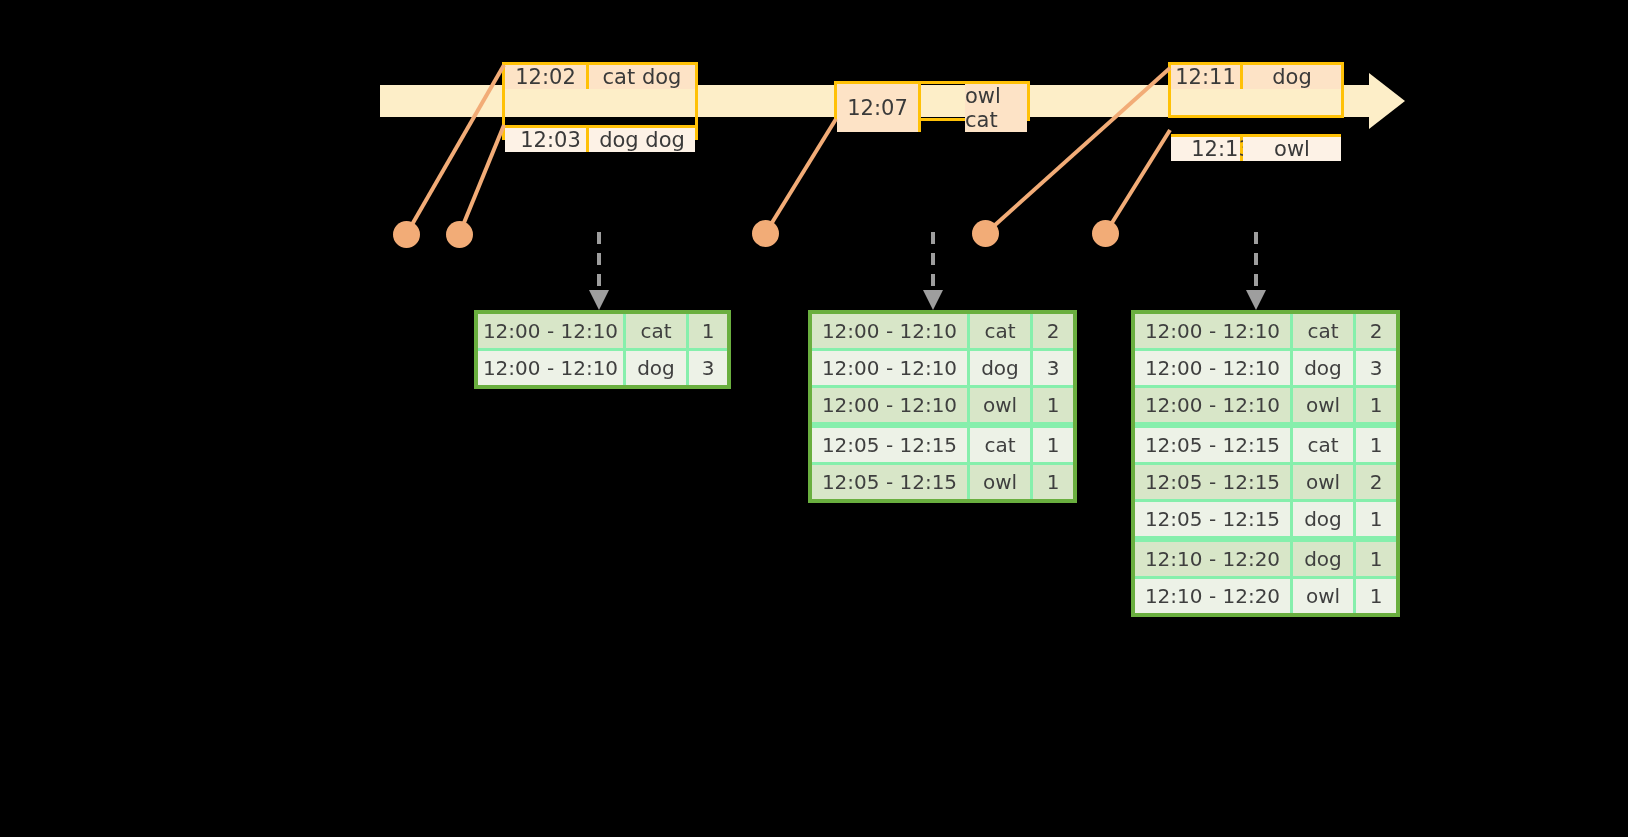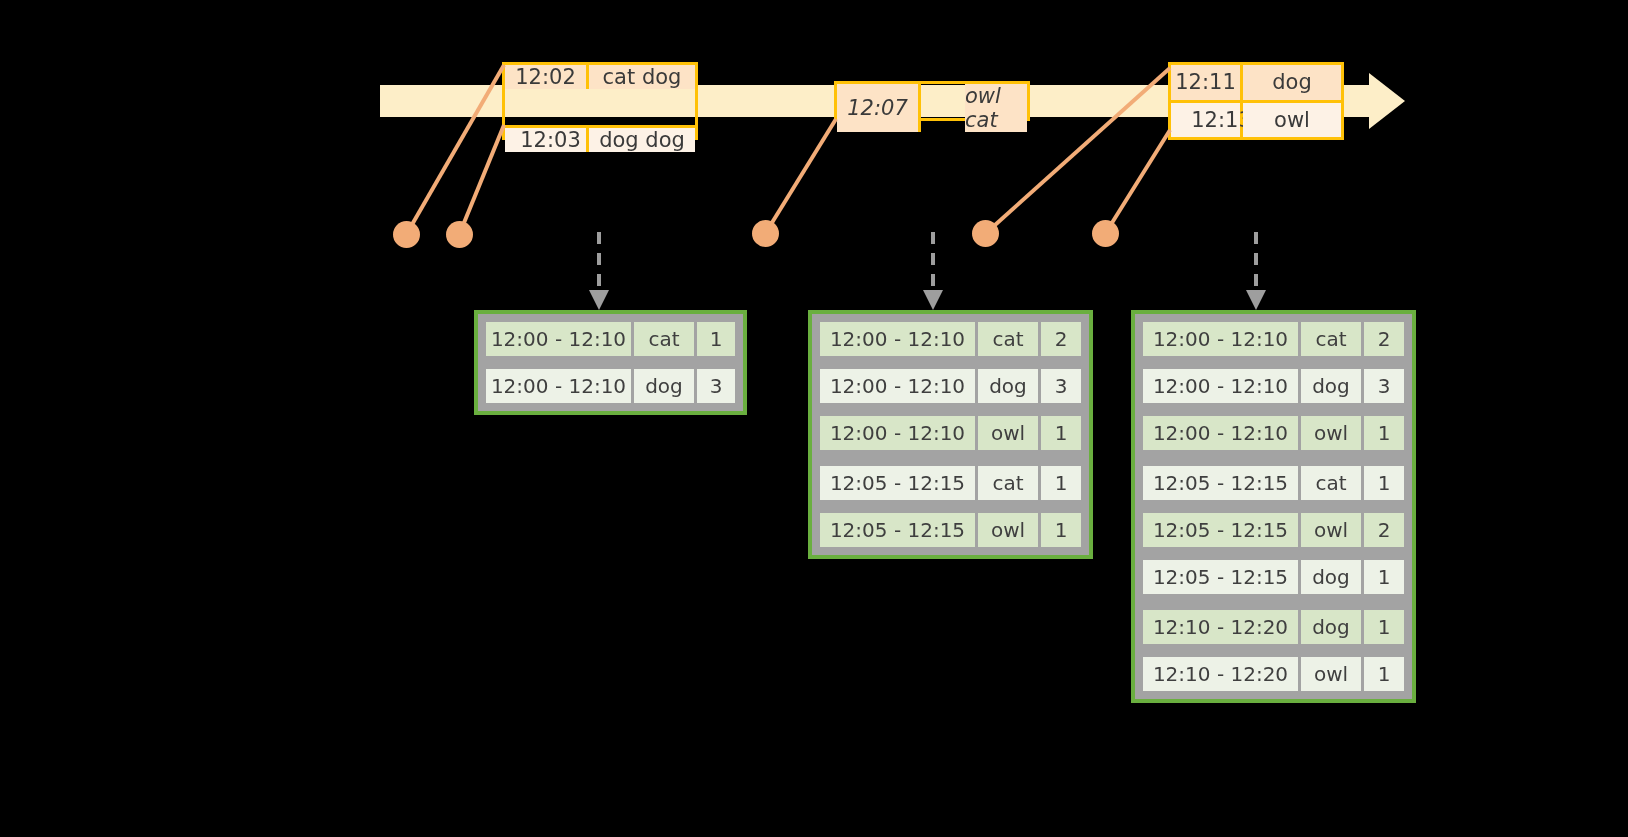--- a/index.html
+++ b/index.html
@@ -29,21 +29,21 @@
   .dot{position:absolute;width:27px;height:27px;border-radius:50%;
        background:#f2ac77;}
   svg.links{position:absolute;left:0;top:0;width:1628px;height:837px;
             pointer-events:none;}
 
   
   .darrow{position:absolute;}
 
   
   .gtable{position:absolute;border:4px solid #6aaf3f;box-sizing:border-box;
-          background:#a3a3a3;display:flex;flex-direction:column;gap:13px;padding:8px;}
+          background:#86efac;display:flex;flex-direction:column;gap:3px;padding:0;}
   .grow{display:flex;gap:3px;}
   .grow.grpend{margin-bottom:3px;}
   .gcell{font-size:20px;color:#3f3f3f;display:flex;align-items:center;
          box-sizing:border-box;height:34px;}
   .gcell.win{justify-content:center;}
   .gcell.key{justify-content:center;}
   .gcell.val{justify-content:center;}
   .grow.a .gcell{background:#d8e6c8;}
   .grow.b .gcell{background:#edf2e7;}
 </style>
@@ -59,28 +59,28 @@
     <div class="ev-row shade">
       <div class="ev-cell time" style="width:84px;">12:02</div>
       <div class="ev-cell payload" style="flex:1;">cat dog</div>
     </div>
     <div class="ev-row light">
       <div class="ev-cell time" style="width:84px;padding-left:10px;">12:03</div>
       <div class="ev-cell payload" style="flex:1;text-align:center;">dog dog</div>
     </div>
   </div>
 
-  <div class="ev-box" style="left:834px;top:81px;width:196px;height:40px;font-style:italic;">
+  <div class="ev-box" style="left:834px;top:81px;width:196px;height:40px;">
     <div class="ev-row shade">
       <div class="ev-cell time" style="width:84px;">12:07</div>
       <div class="ev-cell payload" style="flex:1;margin-left:44px;">owl cat</div>
     </div>
   </div>
 
-  <div class="ev-box" style="left:1168px;top:62px;width:176px;height:78px;">
+  <div class="ev-box" style="left:1168px;top:62px;width:176px;height:56px;gap:45px;">
     <div class="ev-row shade">
       <div class="ev-cell time" style="width:72px;">12:11</div>
       <div class="ev-cell payload" style="flex:1;">dog</div>
     </div>
     <div class="ev-row light">
       <div class="ev-cell time" style="width:72px;padding-left:32px;">12:13</div>
       <div class="ev-cell payload" style="flex:1;">owl</div>
     </div>
   </div>
 

